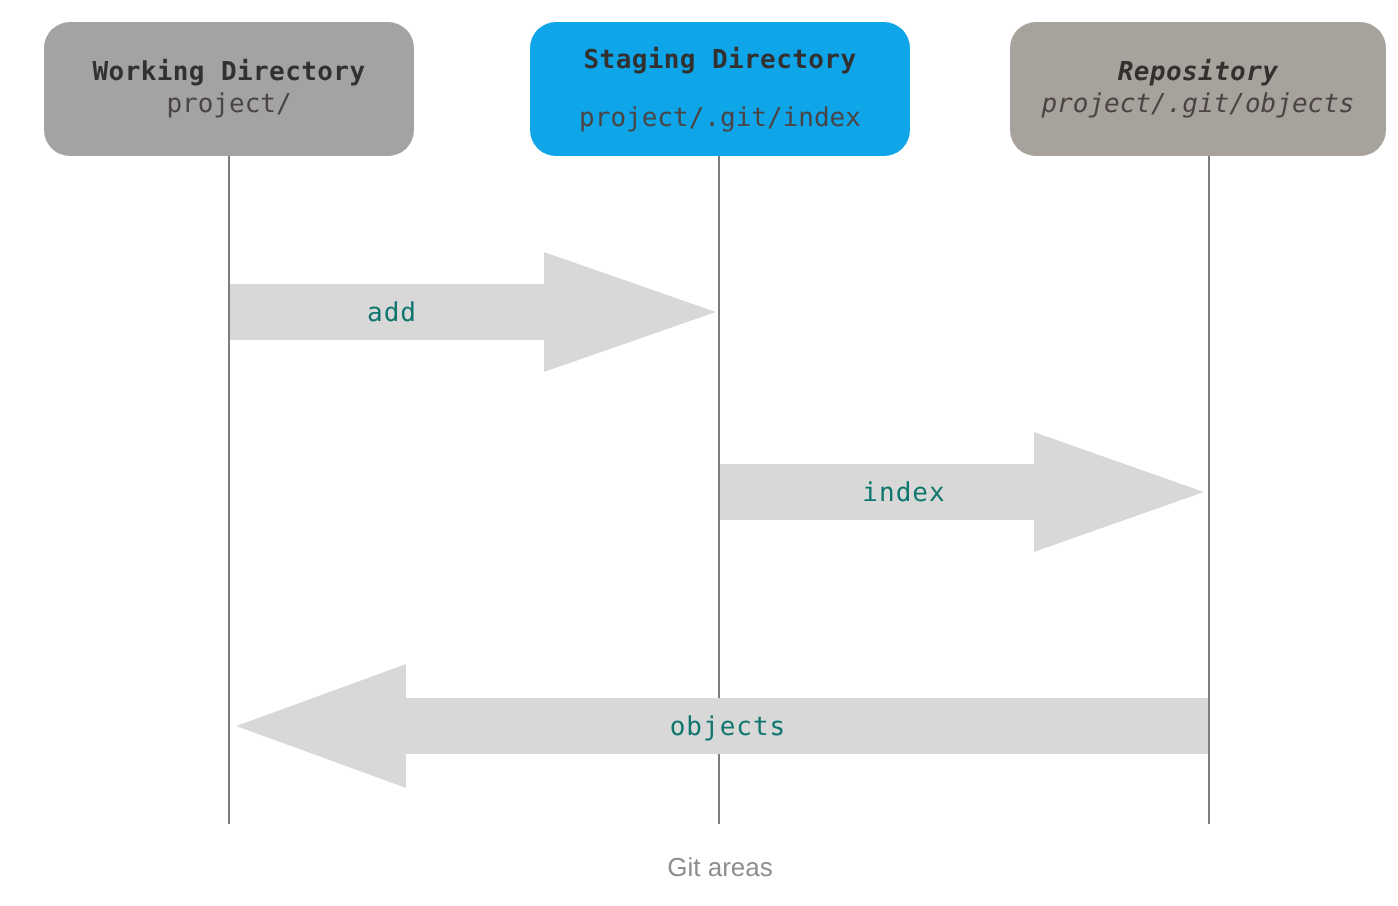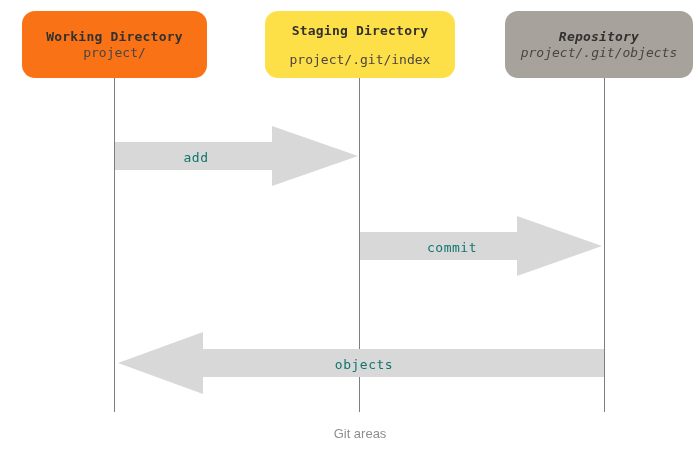--- a/index.html
+++ b/index.html
@@ -113,46 +113,46 @@
     font-size: 13px;
     color: #8e8e8e;
     white-space: nowrap;
   }
 </style>
 </head>
 <body>
 
 <div class="stage">
 
-  <div class="node node-working" style="background-color: #f97316;">
+  <div class="node node-working" style="background-color: #a3a3a3;">
     <div class="title">Working Directory</div>
     <div class="subtitle">project/</div>
   </div>
 
-  <div class="node node-staging" style="background-color: #fde047; gap: 14px;">
+  <div class="node node-staging" style="background-color: #0ea5e9; gap: 14px;">
     <div class="title">Staging Directory</div>
     <div class="subtitle">project/.git/index</div>
   </div>
 
   <div class="node node-repository" style="background-color: rgb(168, 162, 156); font-style: italic;">
     <div class="title">Repository</div>
     <div class="subtitle">project/.git/objects</div>
   </div>
 
   <div class="lifeline lifeline-1"></div>
   <div class="lifeline lifeline-2"></div>
   <div class="lifeline lifeline-3"></div>
 
   <div class="arrow-shaft shaft-add"></div>
   <div class="arrow-head head-add"></div>
   <div class="arrow-label label-add">add</div>
 
   <div class="arrow-shaft shaft-commit"></div>
   <div class="arrow-head head-commit"></div>
-  <div class="arrow-label label-commit">commit</div>
+  <div class="arrow-label label-commit">index</div>
 
   <div class="arrow-shaft shaft-checkout"></div>
   <div class="arrow-head head-checkout"></div>
   <div class="arrow-label label-checkout">objects</div>
 
   <div class="caption">Git areas</div>
 
 </div>
 
 </body></html>

